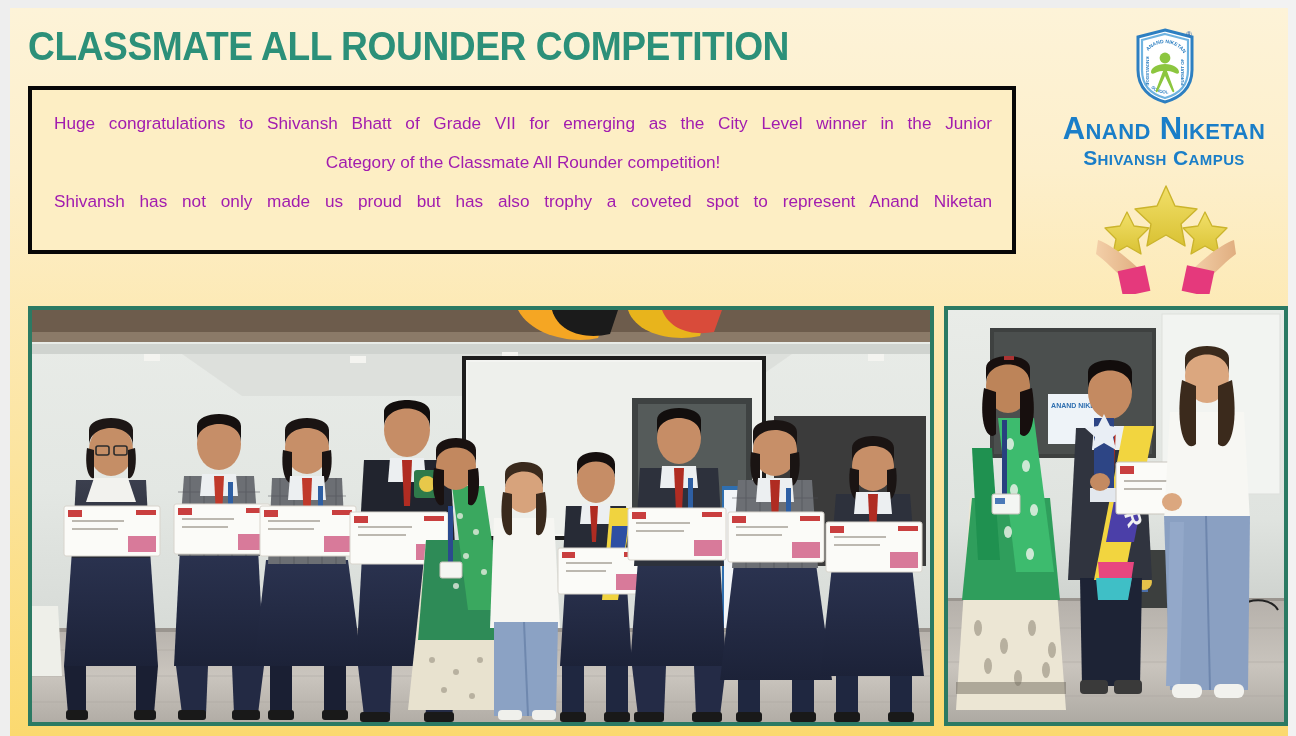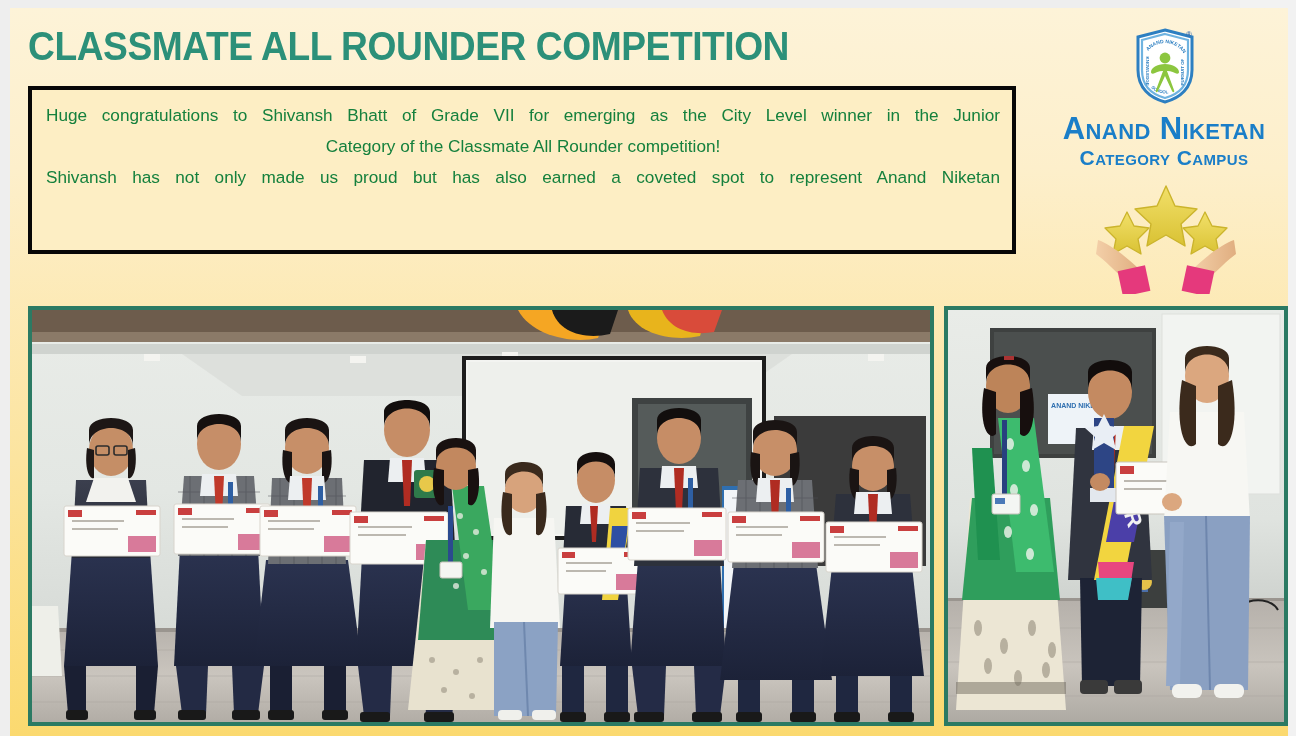--- a/index.html
+++ b/index.html
@@ -38,24 +38,24 @@
   
   .textbox{
     position:absolute;left:18px;top:78px;width:988px;height:168px;
     border:4px solid #070707;
     background:#fdeec4;
     box-sizing:border-box;
     padding:10px 12px 8px 14px;
   }
   .tline{
     font-size:17.2px;
-    color:#15803d;
+    color:#a21caf;
     line-height:31px;
     text-align:justify;
-    margin:0;
+    margin:8px;
     font-family:"Liberation Sans",sans-serif;
   }
   .tline.just{ text-align:justify; text-align-last:justify; }
   .tline.last{ text-align:center; }
 
   
   .logoblock{
     position:absolute;left:1030px;top:12px;width:248px;height:270px;
   }
   .crest{
@@ -113,21 +113,21 @@
 <body>
 
 <div class="poster">
   <div class="slide">
 
     <div class="title">CLASSMATE ALL ROUNDER COMPETITION</div>
 
     <div class="textbox">
       <p class="tline just">Huge congratulations to Shivansh Bhatt of Grade VII for emerging as the City Level winner in the Junior</p>
       <p class="tline last">Category of the Classmate All Rounder competition!</p>
-      <p class="tline just">Shivansh has not only made us proud but has also earned a coveted spot to represent Anand Niketan</p>
+      <p class="tline just">Shivansh has not only made us proud but has also trophy a coveted spot to represent Anand Niketan</p>
     </div>
 
     <div class="logoblock">
 
       <div class="crest">
         <svg class="shieldbg" viewBox="0 0 62 76" xmlns="http://www.w3.org/2000/svg">
           <path d="M31 2 L58 9 L58 42 C58 60 46 70 31 74 C16 70 4 60 4 42 L4 9 Z" fill="#ffffff" stroke="#2d7fc1" stroke-width="3"></path>
           <path d="M31 6 L54 12 L54 42 C54 58 44 66.5 31 70 C18 66.5 8 58 8 42 L8 12 Z" fill="#ffffff" stroke="#6fb3e0" stroke-width="2.2"></path>
 
           <path id="arcTop" d="M12 26 A22 22 0 0 1 50 26" fill="none"></path>
@@ -151,21 +151,21 @@
             <circle cx="31" cy="30" r="5.4"></circle>
             <path d="M31 36 C23 36 17 40 17 44 C17 46 19 46 21 45 C24 43.6 27.5 42.8 31 42.8
                      C34.5 42.8 38 43.6 41 45 C43 46 45 46 45 44 C45 40 39 36 31 36 Z"></path>
             <path d="M29.4 42 L22 62 C21 64.4 23 65 24 63 L31 48 L38 63 C39 65 41 64.4 40 62 L32.6 42 Z"></path>
           </g>
         </svg>
         <span class="regmark">®</span>
       </div>
 
       <div class="school-name">Anand Niketan</div>
-      <div class="campus-name">Category Campus</div>
+      <div class="campus-name">Shivansh Campus</div>
 
       <div class="stars-hands">
         <svg viewBox="0 0 140 116" xmlns="http://www.w3.org/2000/svg">
           <defs>
             <linearGradient id="starG" x1="0" y1="0" x2="0" y2="1">
               <stop offset="0%" stop-color="#f2e06a"></stop>
               <stop offset="100%" stop-color="#d9c233"></stop>
             </linearGradient>
             <linearGradient id="skinG" x1="0" y1="0" x2="1" y2="0">
               <stop offset="0%" stop-color="#f3cfa8"></stop>

